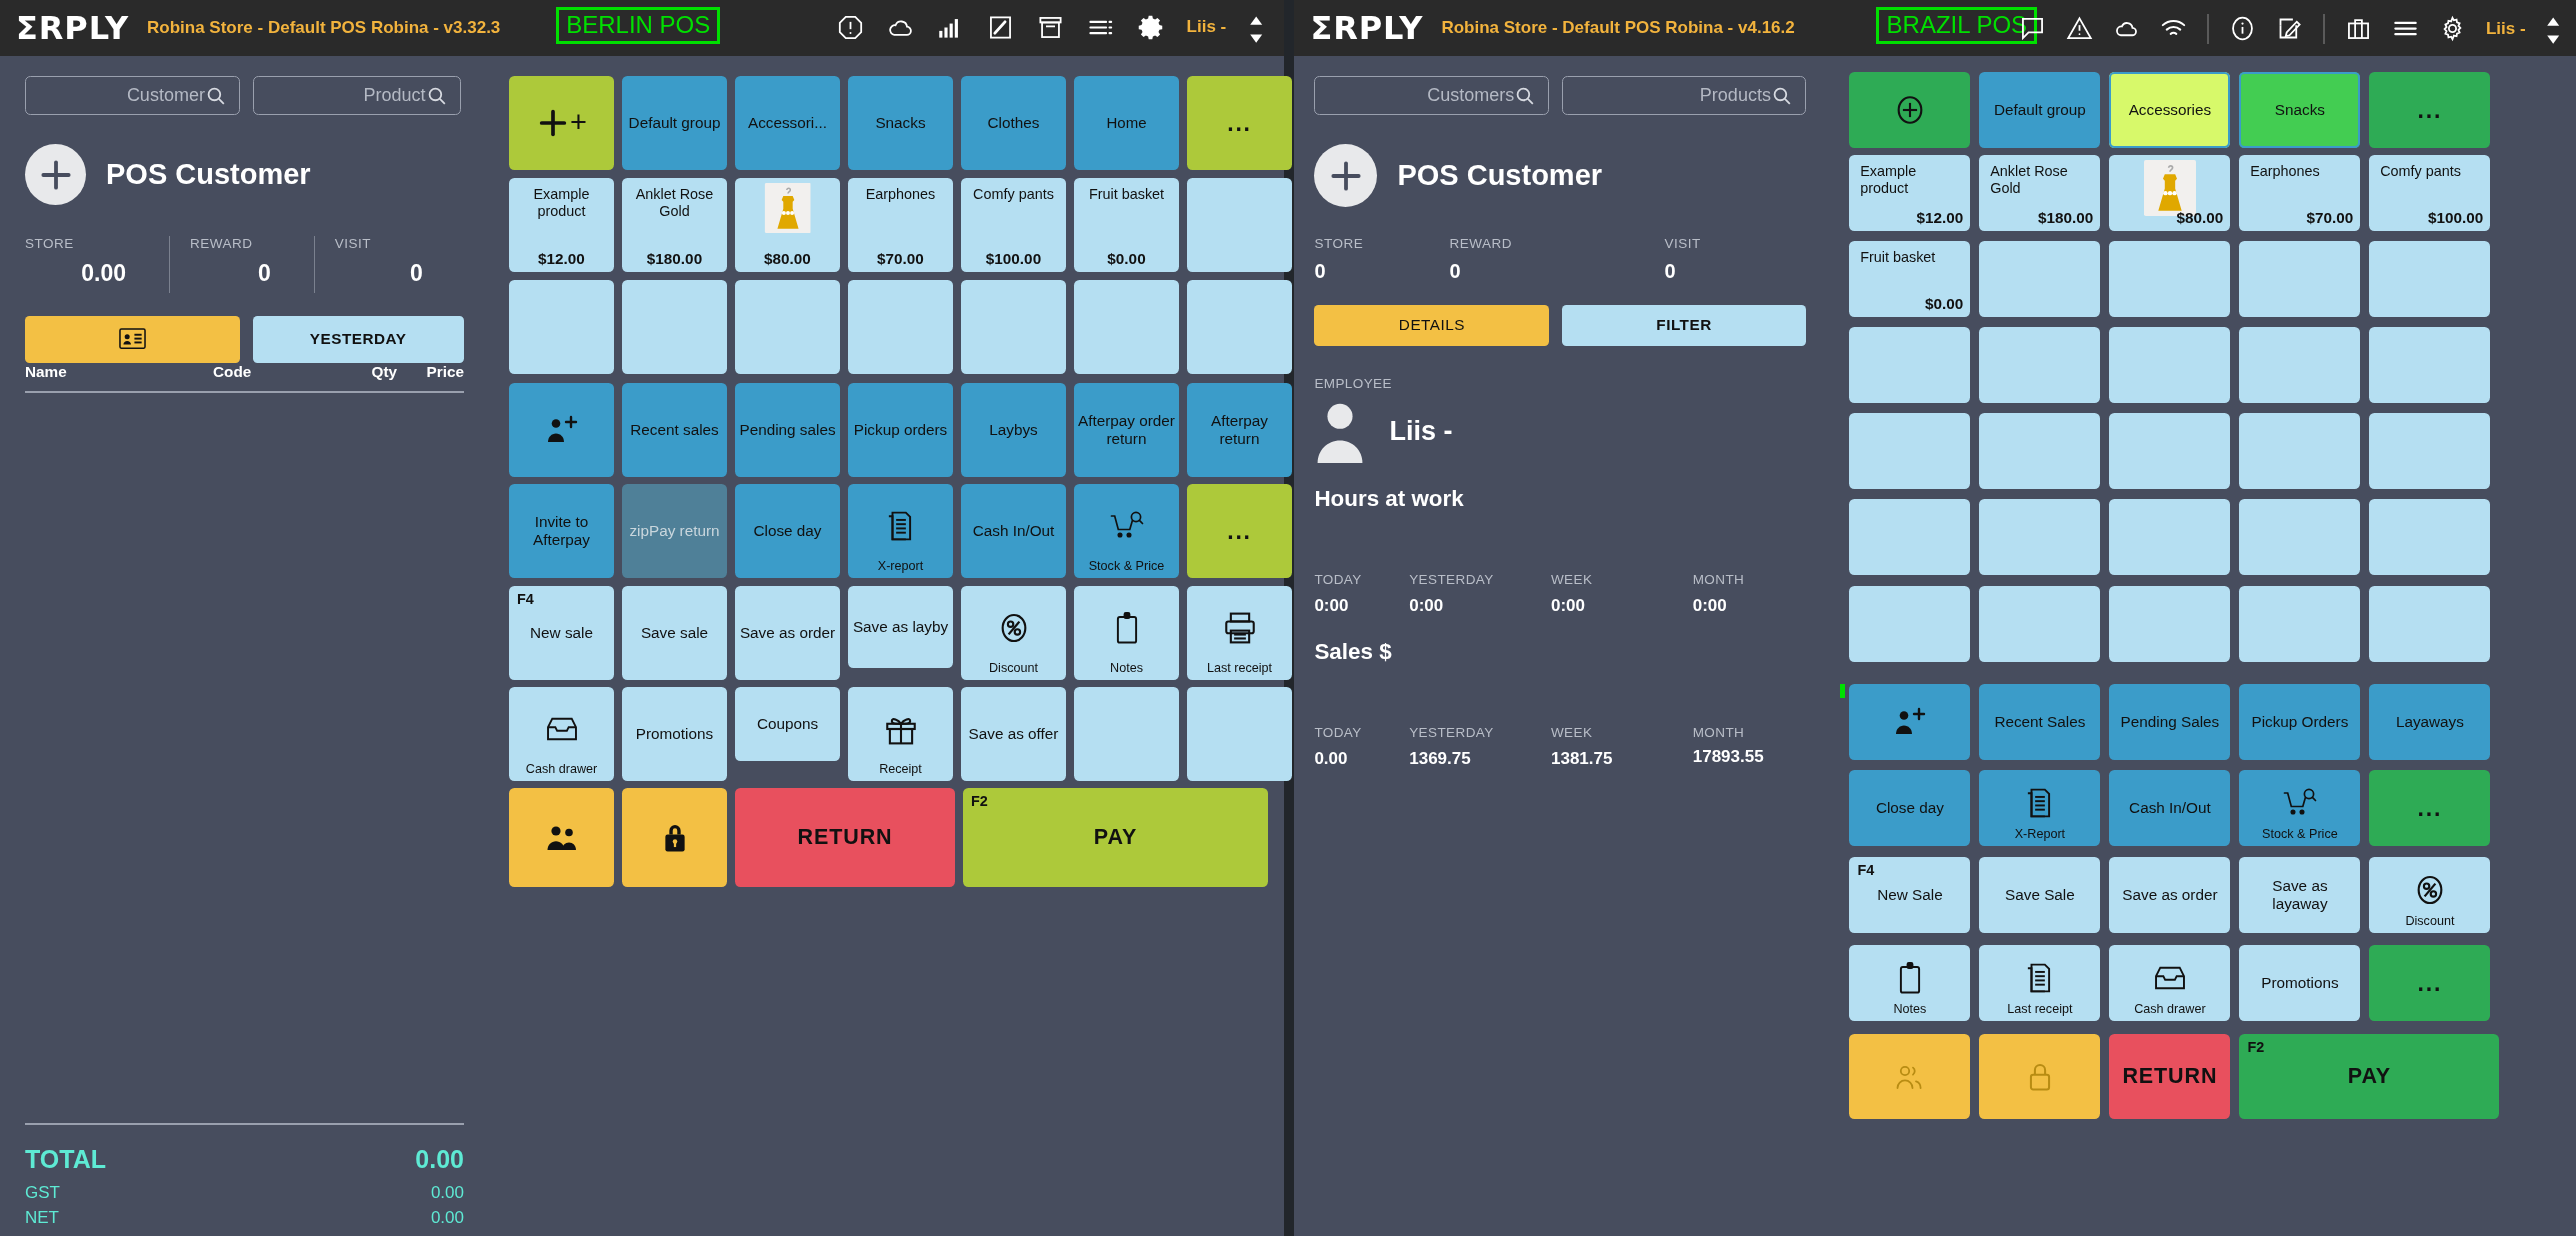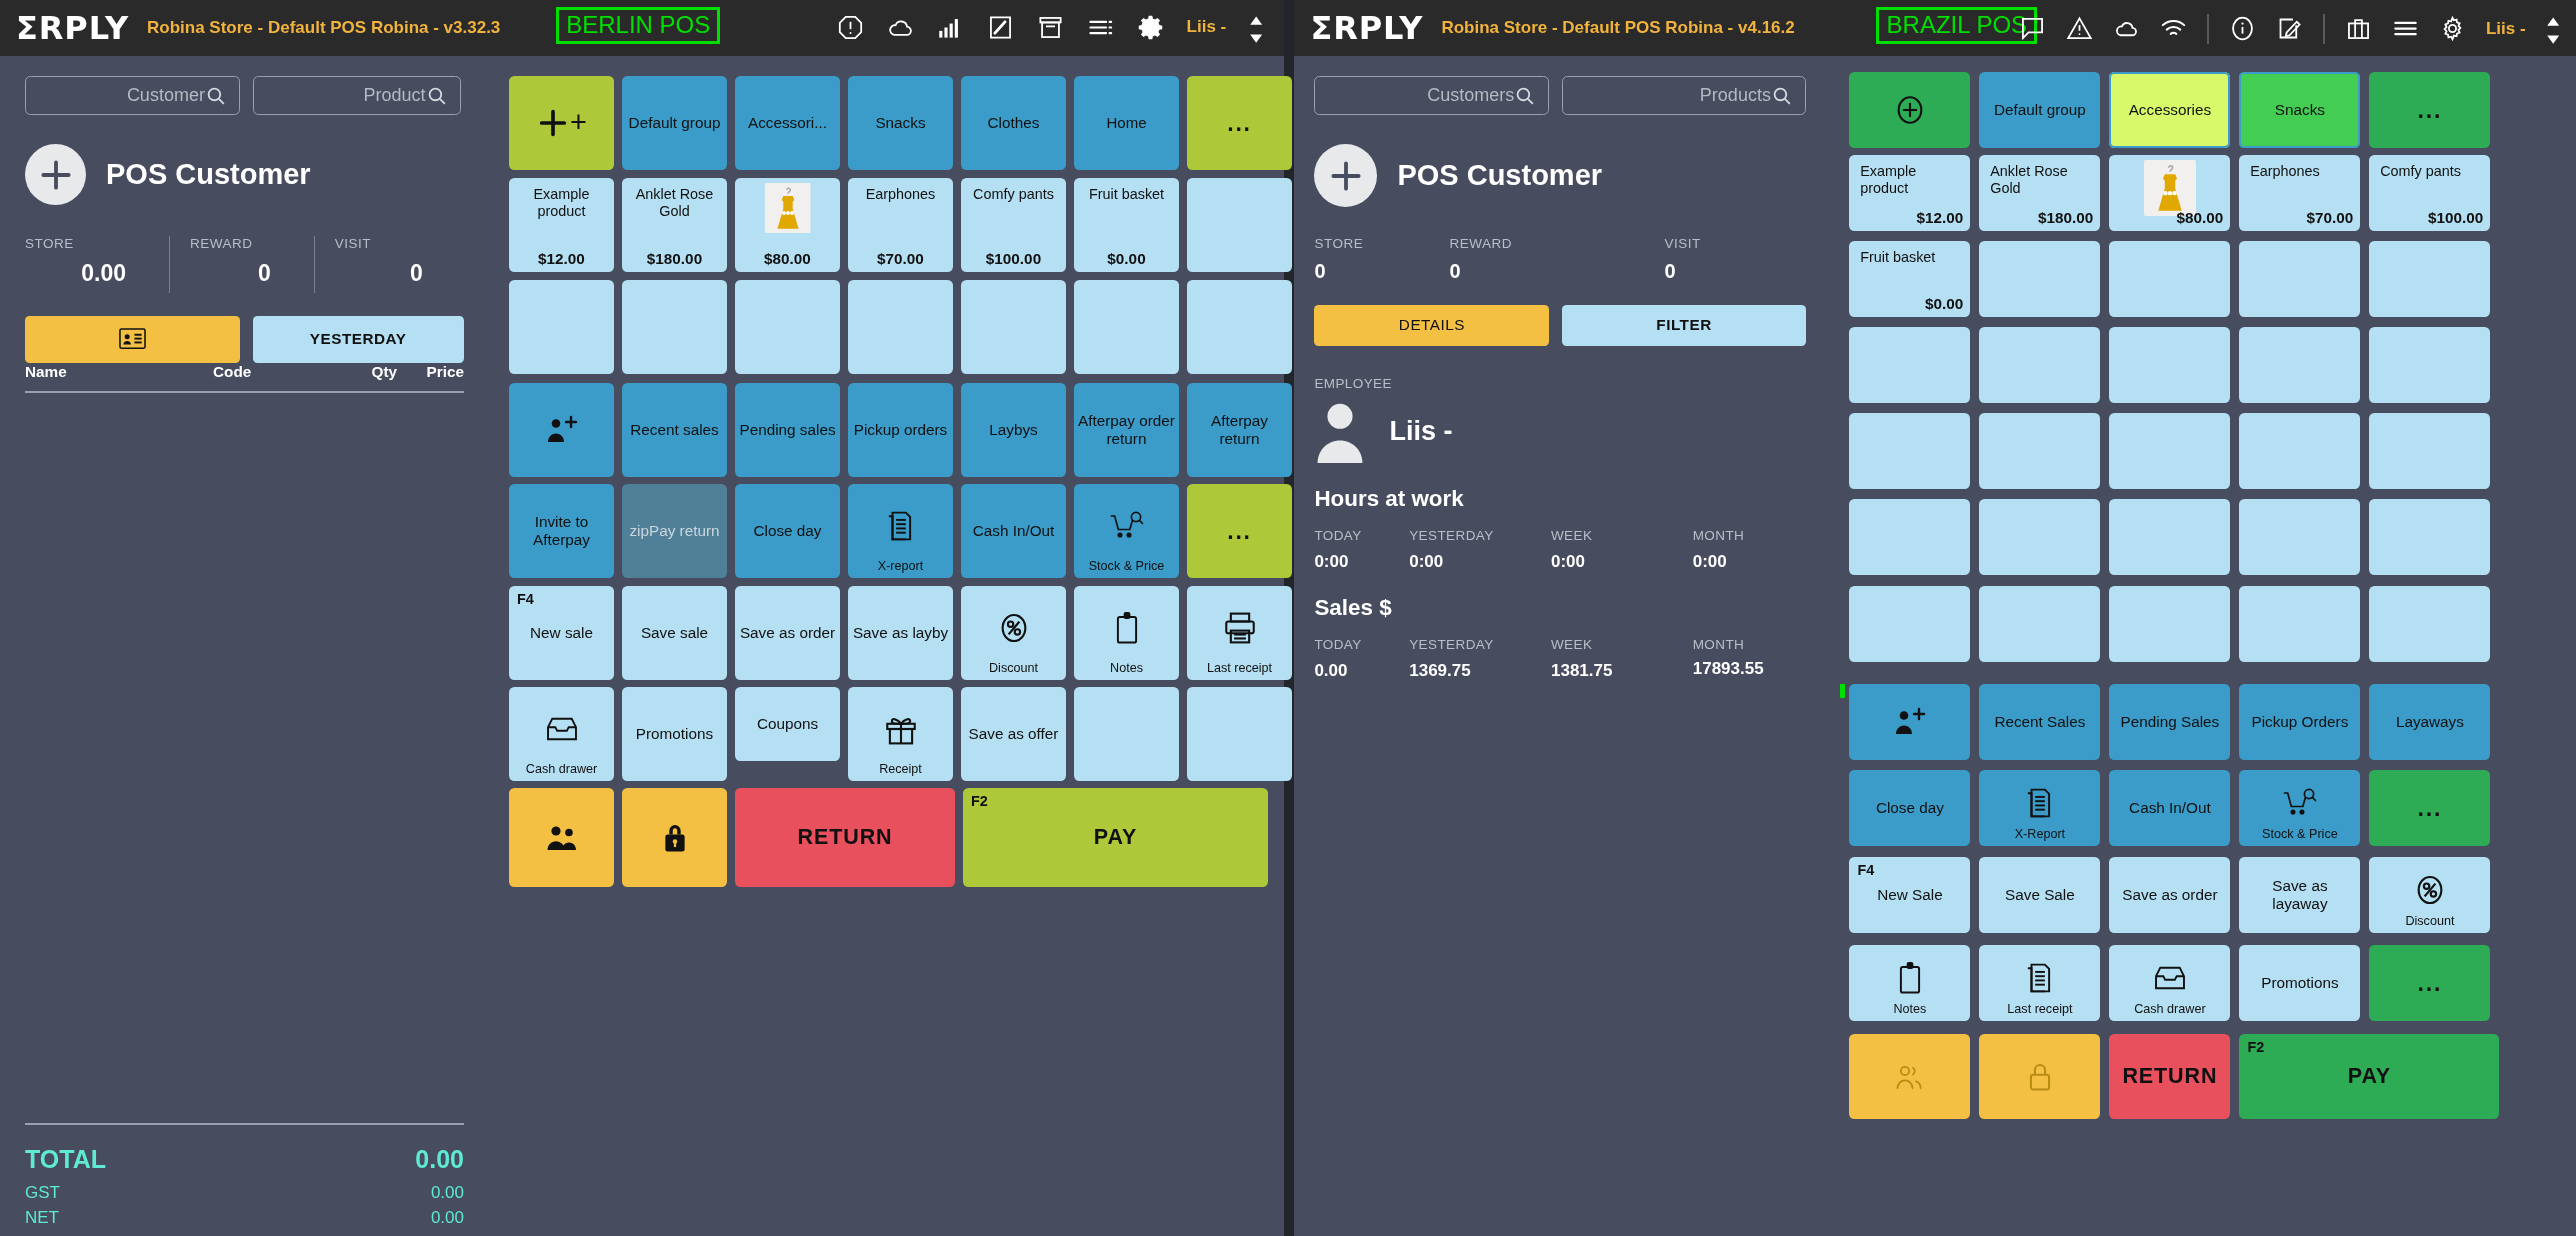--- a/index.html
+++ b/index.html
@@ -129,21 +129,21 @@
   .prod .pthumb {
     position: absolute; left: 50%; transform: translateX(-50%);
     border-radius: 1.8px; overflow: hidden;
   }
 
   
   .r-prod .pname { text-align: left; padding-left: 7.2px; font-size: 14.4px; }
   .r-prod .pprice { text-align: right; padding-right: 7.2px; }
 
   .emp-title { color: #fff; font-weight: bold; }
-  .emp-lbl { color: #b9bec8; font-size: 13.5px; letter-spacing: 0.4px; }
+  .emp-lbl { color: #b9bec8; font-size: 13.5px; letter-spacing: 0.4px; margin-top: 44px; }
   .emp-val { color: #fff; font-weight: bold; }
   .person svg { width: 100%; height: 100%; }
   .greentick { position: absolute; width: 4.5px; height: 14.4px; background: #00e000; }
 </style>
 </head>
 <body>
 
 <div class="screen">
 
   <div class="panel panel-left">
@@ -444,21 +444,21 @@
             <div class="tile c-lblue" style="width: 105px; height: 94px;">
               <span class="fk">F4</span>
               <span style="font-size: 15.3px;">New sale</span>
             </div>
             <div class="tile c-lblue" style="width: 105px; height: 94px;">
               <span style="font-size: 15.3px;">Save sale</span>
             </div>
             <div class="tile c-lblue" style="width: 105px; height: 94px;">
               <span style="font-size: 15.3px;">Save as order</span>
             </div>
-            <div class="tile c-lblue" style="width: 105px; height: 94px;">
+            <div class="tile c-lblue" style="width: 105px; height: 82px;">
               <span style="font-size: 15.3px;">Save as layby</span>
             </div>
             <div class="tile c-lblue" style="width: 105px; height: 94px;">
               <span class="tico" style="margin-bottom: 10.8px;"><svg viewBox="0 0 24 24" fill="none" stroke="#111" stroke-width="1.5">
                   <ellipse cx="12" cy="12" rx="8" ry="9.2"></ellipse>
                   <circle cx="9.6" cy="9.3" r="1.9"></circle>
                   <circle cx="14.4" cy="14.8" r="1.9"></circle>
                   <line x1="15.8" y1="7.5" x2="8.2" y2="16.5" stroke-width="1.6"></line>
                 </svg></span>
               <span class="sub">Discount</span>

